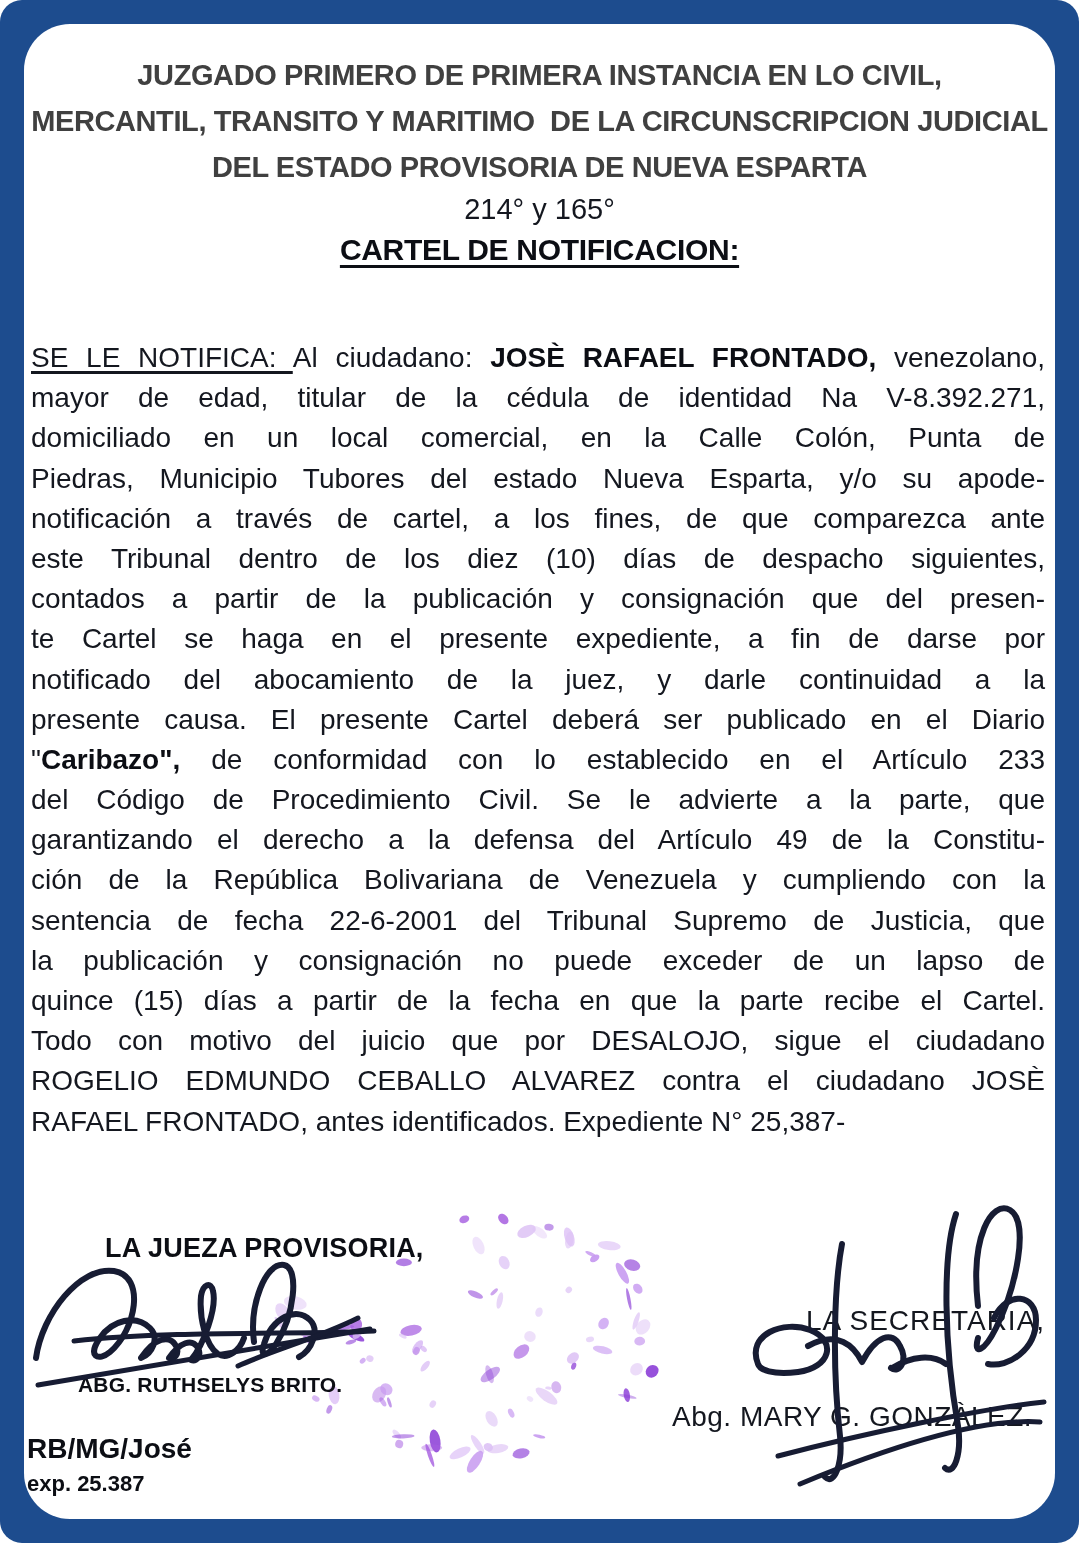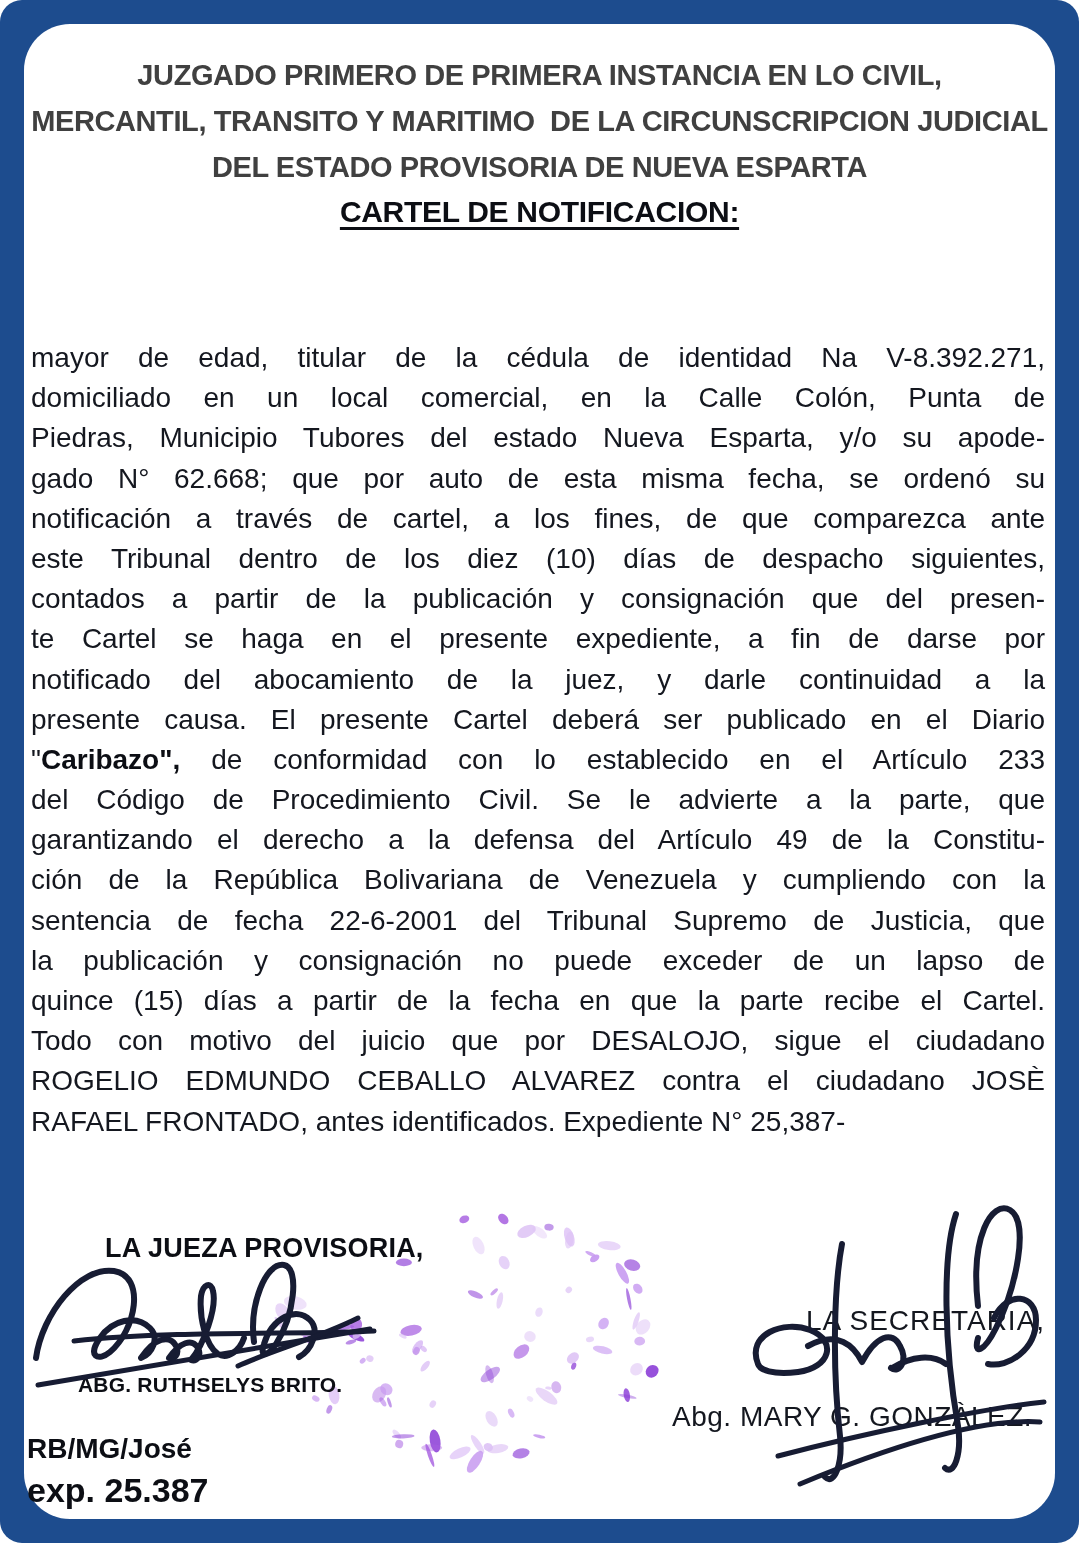--- a/index.html
+++ b/index.html
@@ -83,21 +83,21 @@
     font-weight:700;font-size:21px;letter-spacing:0.2px;
     color:#0c0e14;z-index:2;
   }
   .initials{
     left:27px;top:1433px;
     font-weight:700;font-size:28px;
     color:#0c0e14;z-index:2;
   }
   .expediente{
     left:27px;top:1471px;
-    font-weight:700;font-size:34px;
+    font-weight:700;font-size:22px;
     color:#0c0e14;z-index:2;
   }
   .role-right{
     left:806px;top:1305px;
     font-size:28px;letter-spacing:1px;
     color:#14171f;z-index:2;
   }
   .name-right{
     left:672px;top:1401px;
     font-size:28px;letter-spacing:0.5px;
@@ -113,28 +113,29 @@
 
 <div class="page">
   <div class="frame">
     <div class="sheet"></div>
   </div>
 
   <div class="header">
     <div class="hdr-line">JUZGADO PRIMERO DE PRIMERA INSTANCIA EN LO CIVIL,</div>
     <div class="hdr-line">MERCANTIL, TRANSITO Y MARITIMO  DE LA CIRCUNSCRIPCION JUDICIAL</div>
     <div class="hdr-line">DEL ESTADO PROVISORIA DE NUEVA ESPARTA</div>
+    <div class="years-line">214° y 165°</div>
     <div class="doc-title">CARTEL DE NOTIFICACION:</div>
   </div>
 
   <div class="notice-body">
+      <div class="line just"><span class="sg-u">SE LE NOTIFICA: </span><span class="sg-n">Al ciudadano: </span><span class="sg-b">JOSÈ RAFAEL FRONTADO, </span><span class="sg-n">venezolano,</span></div>
       <div class="line just"><span class="sg-n">mayor de edad, titular de la cédula de identidad Na V-8.392.271,</span></div>
       <div class="line just"><span class="sg-n">domiciliado en un local comercial, en la Calle Colón, Punta de</span></div>
       <div class="line just"><span class="sg-n">Piedras, Municipio Tubores del estado Nueva Esparta, y/o su apode-</span></div>
-      <div class="line just"><span class="sg-n">gado N° 62.668; que por auto de esta misma fecha, se ordenó su</span></div>
       <div class="line just"><span class="sg-n">notificación a través de cartel, a los fines, de que comparezca ante</span></div>
       <div class="line just"><span class="sg-n">este Tribunal dentro de los diez (10) días de despacho siguientes,</span></div>
       <div class="line just"><span class="sg-n">contados a partir de la publicación y consignación que del presen-</span></div>
       <div class="line just"><span class="sg-n">te Cartel se haga en el presente expediente, a fin de darse por</span></div>
       <div class="line just"><span class="sg-n">notificado del abocamiento de la juez, y darle continuidad a la</span></div>
       <div class="line just"><span class="sg-n">presente causa. El presente Cartel deberá ser publicado en el Diario</span></div>
       <div class="line just"><span class="sg-n">"</span><span class="sg-b">Caribazo</span><span class="sg-b">",</span><span class="sg-n"> de conformidad con lo establecido en el Artículo 233</span></div>
       <div class="line just"><span class="sg-n">del Código de Procedimiento Civil. Se le advierte a la parte, que</span></div>
       <div class="line just"><span class="sg-n">garantizando el derecho a la defensa del Artículo 49 de la Constitu-</span></div>
       <div class="line just"><span class="sg-n">ción de la República Bolivariana de Venezuela y cumpliendo con la</span></div>

